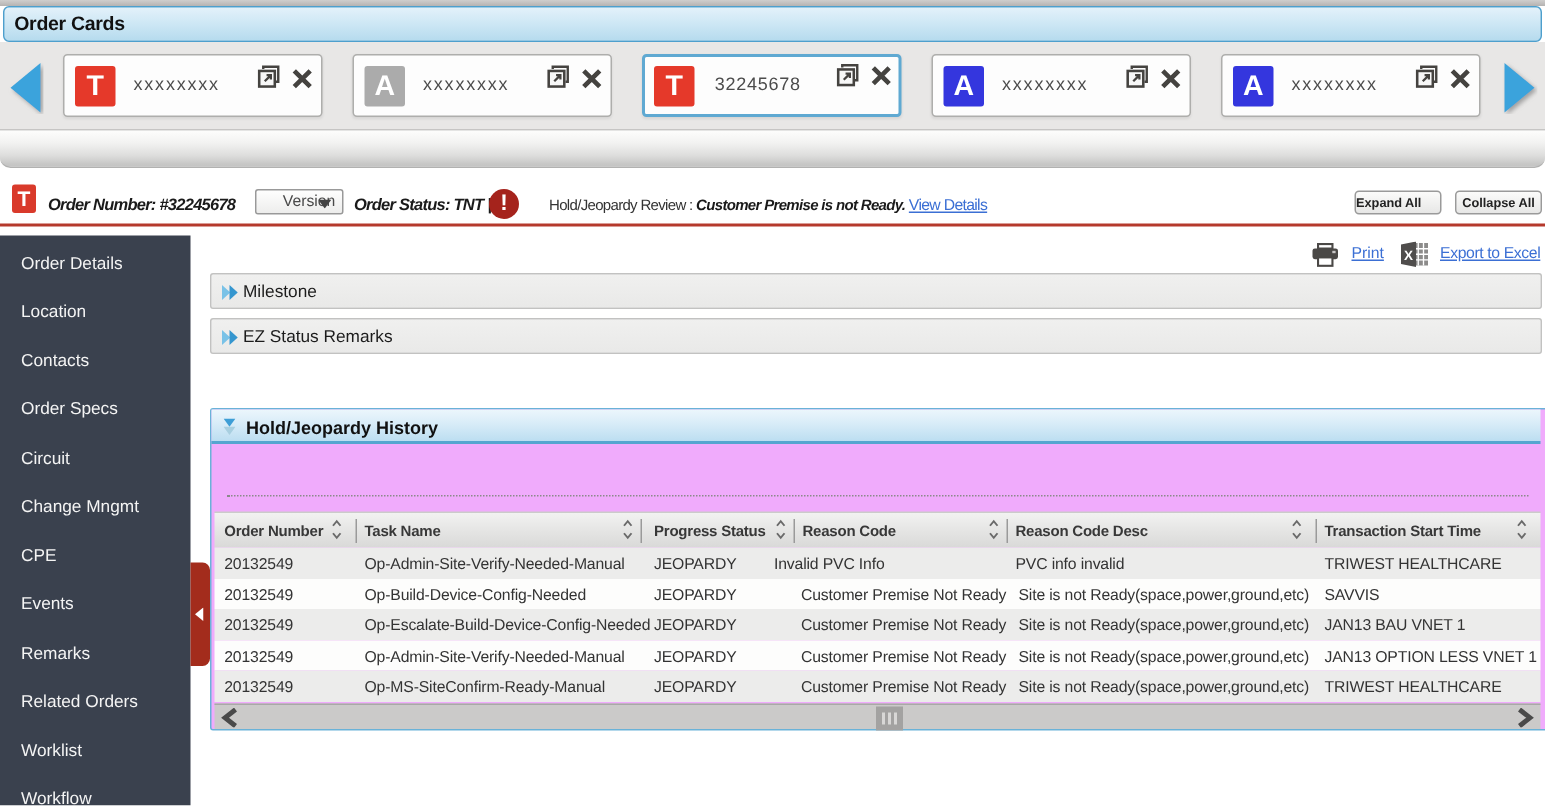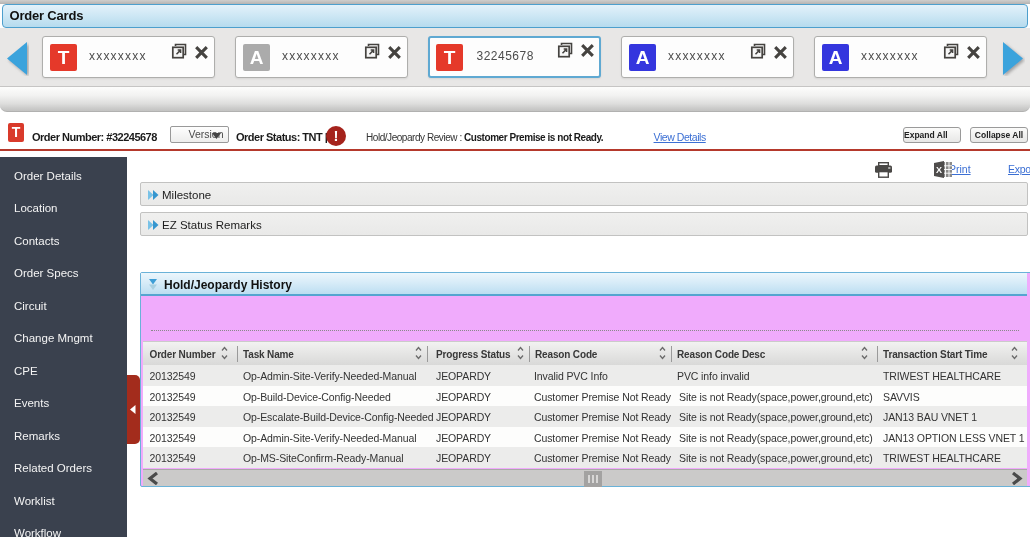--- a/index.html
+++ b/index.html
@@ -44,33 +44,33 @@
   
   #toolstrip { left:0; top:87px; width:1030px; height:25px;
     background:linear-gradient(#fdfdfc, #f2f2f1 35%, #dddddc 70%, #c8c8c7 92%, #c3c3c2);
     border-bottom:1px solid #b1b1b0; border-radius:0 0 7px 7px; }
 
   
   #oinfo { left:0; top:112px; width:1030px; height:37px; background:#fff; }
   #oinfo .ticon { position:absolute; left:8px; top:11px; width:16px; height:19px;
     background:#d93a2b; border-radius:2px; color:#fff; font-weight:bold;
     font-size:14px; text-align:center; line-height:19px; }
-  .b { font-weight:bold; }
+  .b { font-weight:bold;font-style:italic; }
   #redline { left:0; top:149px; width:1030px; height:2px; background:#b5392c; }
 
   
   #sidebar { left:0; top:157px; width:127px; height:380px; background:#3a414e; }
   .sbitem { position:absolute; left:14px; color:#f4f4f4; font-size:11.5px; }
   #redtab { left:127px; top:375px; width:13px; height:69px; background:#a32c1c;
     border-radius:0 5px 5px 0; }
   #redtab svg { position:absolute; left:3px; top:30px; }
 
   
   #printrow { left:0; top:158px; width:1030px; height:22px; }
-  .link { color:#3b6fd4; text-decoration:underline; font-size:10.5px; white-space:nowrap;margin-left:48px; }
+  .link { color:#3b6fd4; text-decoration:underline; font-size:10.5px; white-space:nowrap; }
 
   
   .acc { position:absolute; left:140px; width:888px; height:24px;
     background:linear-gradient(#f0f0ef, #e9e9e8);
     border:1px solid #c2c2c1; border-radius:2px; }
   .acc .ttl { position:absolute; left:21px; top:6px; font-size:11.5px; color:#1c1c1c; white-space:nowrap; }
   .acc svg { position:absolute; left:7px; top:7px; } #holdhdr svg { position:absolute; left:8px; top:6px; }
 
   
   #holdpanel { left:140px; top:272px; width:963px; height:215px;
@@ -302,21 +302,21 @@
             </svg></span>
           <span class="sort" style="left:868px"><svg width="7" height="14" viewBox="0 0 7 14">
               <path d="M1 4.5 L3.5 1.5 L6 4.5" fill="none" stroke="#6a6a6a" stroke-width="1.3"></path>
               <path d="M1 9.5 L3.5 12.5 L6 9.5" fill="none" stroke="#6a6a6a" stroke-width="1.3"></path>
             </svg></span>
       </div>
       <div class="trow odd">
         <span class="td" style="left:6.5px">20132549</span>
         <span class="td" style="left:100px">Op-Admin-Site-Verify-Needed-Manual</span>
         <span class="td" style="left:293px">JEOPARDY</span>
-        <span class="td" style="left:391px">Invalid PVC Info</span>
+        <span class="td" style="left:373px">Invalid PVC Info</span>
         <span class="td" style="left:534px">PVC info invalid</span>
         <span class="td" style="left:740px">TRIWEST HEALTHCARE</span>
       </div>
       <div class="trow even">
         <span class="td" style="left:6.5px">20132549</span>
         <span class="td" style="left:100px">Op-Build-Device-Config-Needed</span>
         <span class="td" style="left:293px">JEOPARDY</span>
         <span class="td" style="left:391px">Customer Premise Not Ready</span>
         <span class="td" style="left:536px">Site is not Ready(space,power,ground,etc)</span>
         <span class="td" style="left:740px">SAVVIS</span>

